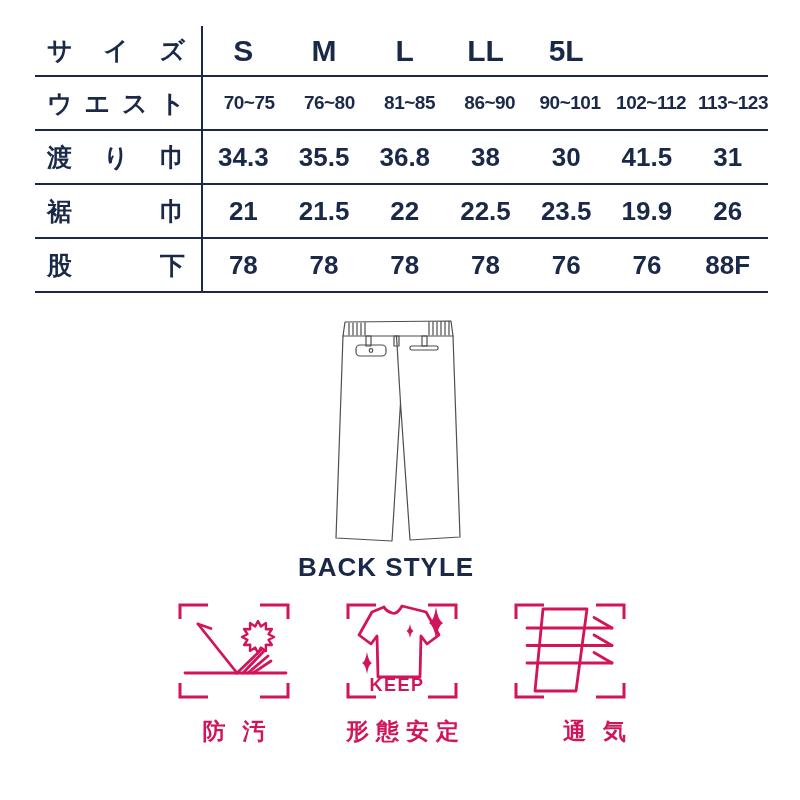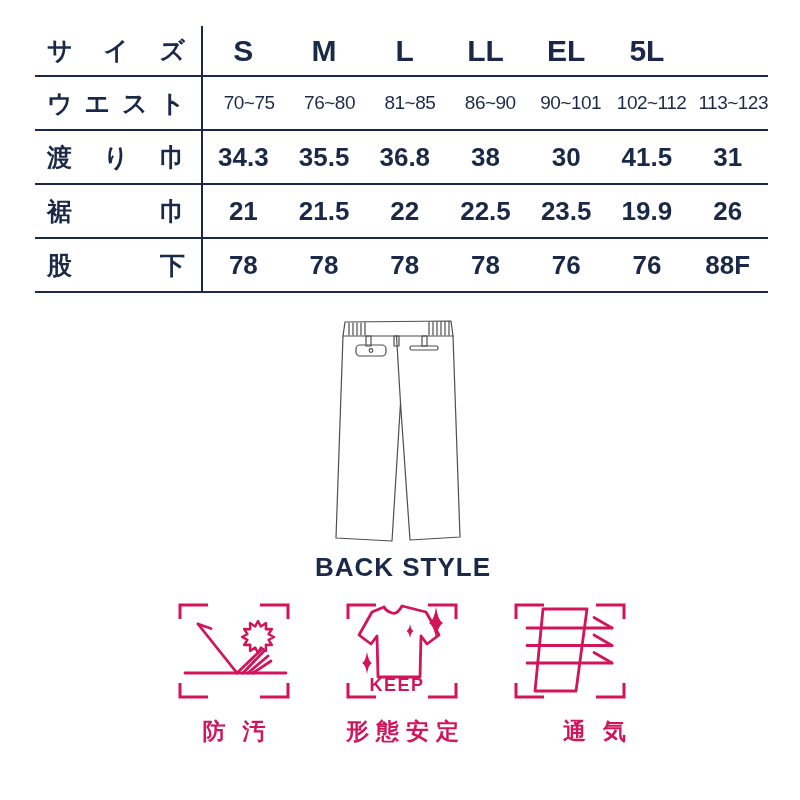--- a/index.html
+++ b/index.html
@@ -19,26 +19,26 @@
   }
   .trow.first{height:49px;}
   .tlabel{
     height:100%;box-sizing:border-box;border-right:2px solid #1b2948;
     padding:0 16px 0 12px;font-size:25px;font-weight:600;
     display:flex;align-items:center;
   }
   [data-spread]{display:flex;justify-content:space-between;align-items:center;width:100%;}
   .tcell{text-align:center;font-size:26px;font-weight:600;}
   .trow.sizes .tcell{font-size:30px;font-weight:700;}
-  .trow.waist .tcell{font-size:19px;font-weight:400;letter-spacing:-0.5px;padding-left:12px;}
+  .trow.waist .tcell{font-size:19px;font-weight:700;letter-spacing:-0.5px;padding-left:12px;}
 
   
   .pants-wrap{position:absolute;left:308px;top:300px;width:190px;height:250px;}
   .back-style{
-    position:absolute;top:552px;left:298px;width:210px;text-align:center;
+    position:absolute;top:552px;left:298px;width:210px;text-align:left;
     font-size:26px;font-weight:700;color:#1b2948;letter-spacing:1px;
   }
 
   
   .feature{position:absolute;top:603px;width:112px;text-align:center;}
   .f1{left:178px;} .f2{left:346px;} .f3{left:514px;text-align:right;}
   .feature-label{
     margin-top:17px;font-size:23px;font-weight:600;color:#d2145a;white-space:nowrap;
   }
   .ls-wide{letter-spacing:17px;margin-right:-17px;}
@@ -55,21 +55,20 @@
     <div class="trow first sizes">
       <div class="tlabel" data-spread="">
           <span>サ</span>
           <span>イ</span>
           <span>ズ</span>
         </div>
       <div class="tcell">S</div>
       <div class="tcell">M</div>
       <div class="tcell">L</div>
       <div class="tcell">LL</div>
-      <div class="tcell">EL</div>
       <div class="tcell">5L</div>
     </div>
 
     <div class="trow waist">
       <div class="tlabel" data-spread="">
           <span>ウ</span>
           <span>エ</span>
           <span>ス</span>
           <span>ト</span>
         </div>

